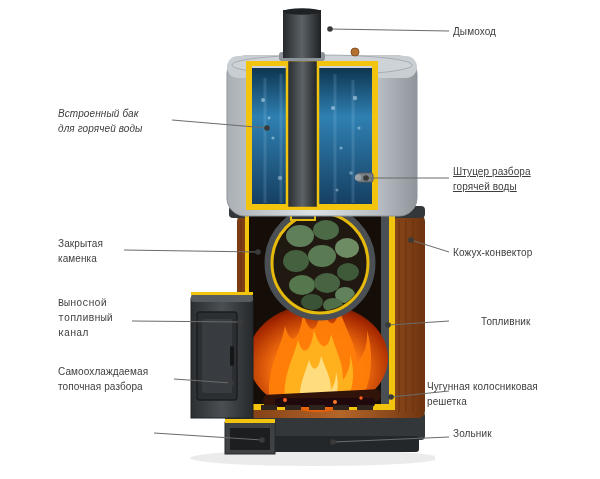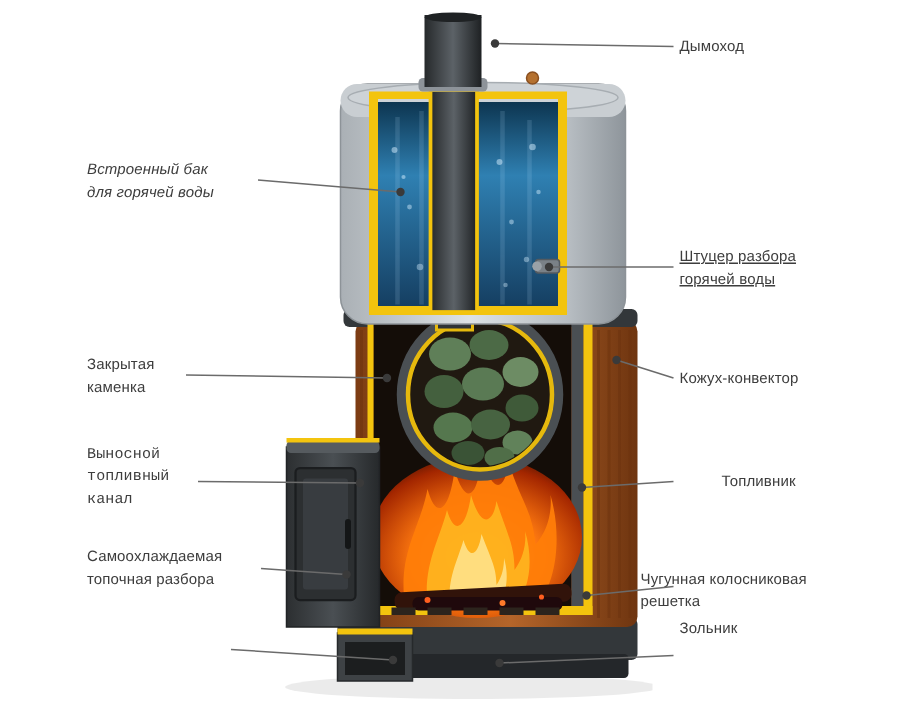--- a/index.html
+++ b/index.html
@@ -233,15 +233,15 @@
   <div class="label" style="left:58px;top:364px;">Самоохлаждаемая
 топочная разбора</div>
 
   <div class="label right" style="left:453px;top:24px;">Дымоход</div>
   <div class="label right" style="left:453px;top:164px;text-decoration:underline;">Штуцер разбора
 горячей воды</div>
   <div class="label right" style="left:453px;top:245px;">Кожух-конвектор</div>
   <div class="label right" style="left:453px;top:314px;margin-left:28px;">Топливник</div>
   <div class="label right" style="left:427px;top:379px;">Чугунная колосниковая
 решетка</div>
-  <div class="label right" style="left:453px;top:412px;">Зольник</div>
+  <div class="label right" style="left:453px;top:426px;">Зольник</div>
 
 </div>
 
 </body></html>

